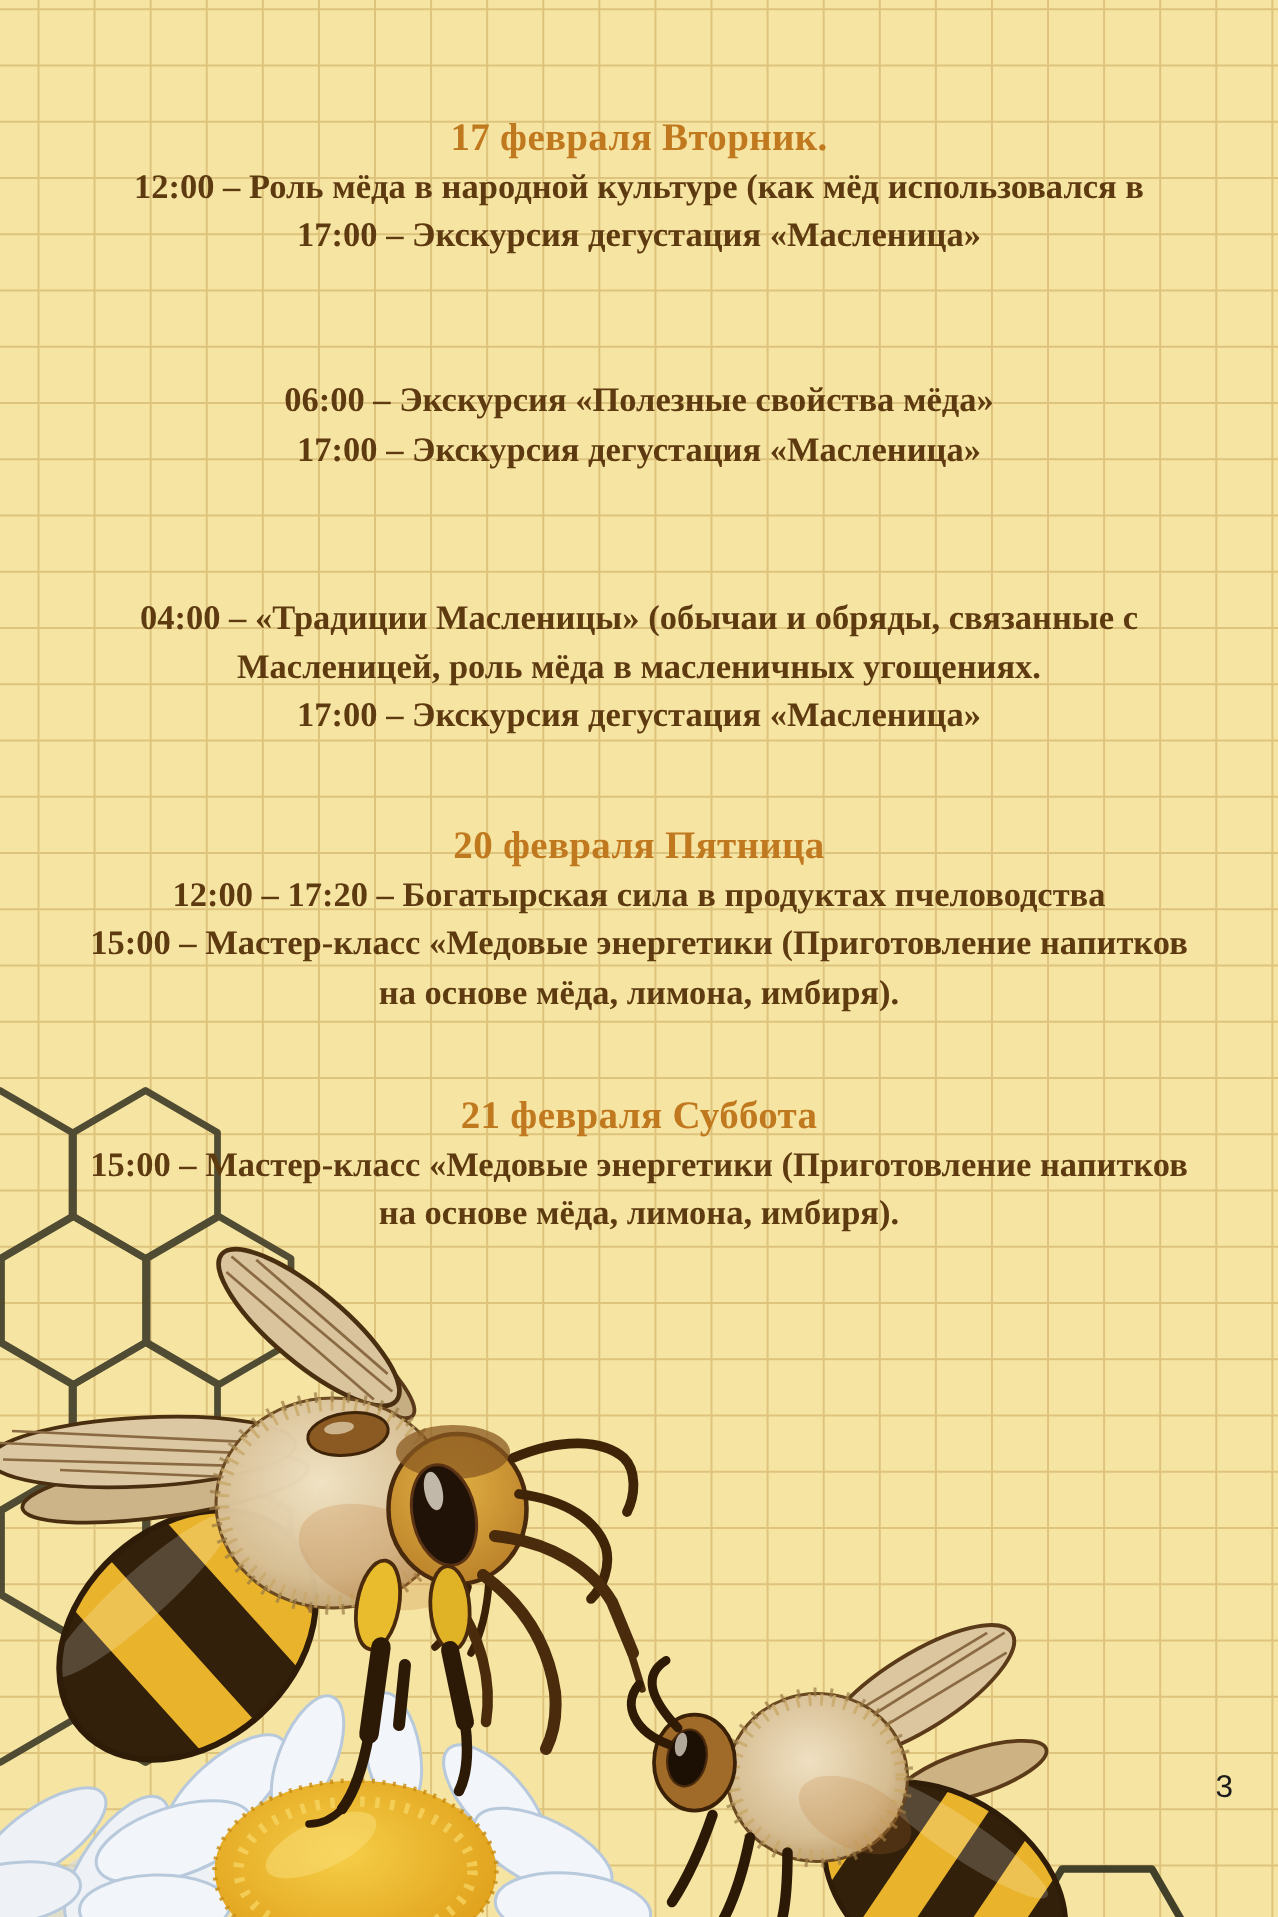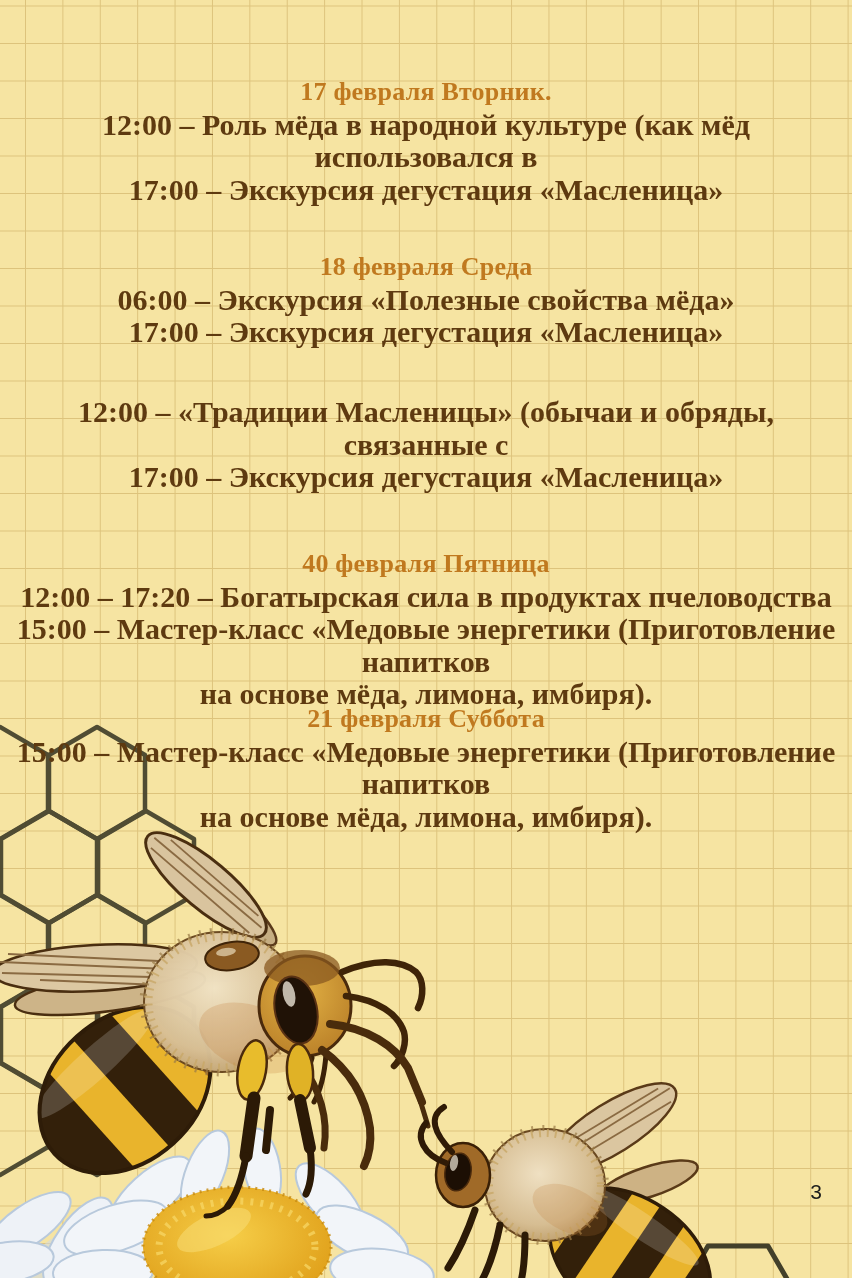--- a/index.html
+++ b/index.html
@@ -23,21 +23,21 @@
     background-size:37.4px 37.5px;
     background-position:25px 5.5px;
     font-family:"Liberation Serif", serif;
   }
   .illus{position:absolute;pointer-events:none;}
   .section{
     position:absolute;left:16px;right:16px;
     text-align:center;font-weight:bold;line-height:32.5px;
   }
   .heading{font-size:26px;color:var(--heading,#c0791f);letter-spacing:.2px;}
-  .line{font-size:30px;color:var(--body-text,#5e3a10);}
+  .line{font-size:23px;color:var(--body-text,#5e3a10);}
   .page-number{
     position:absolute;top:1180px;right:30px;
     font-family:"Liberation Sans", sans-serif;
     font-size:21px;color:var(--page-number,#1b1b1b);
   }
 </style>
 </head>
 <body>
 
 <div class="page">
@@ -244,37 +244,37 @@
     </g>
   </svg>
 
   <div class="section" style="top:76px">
     <div class="heading">17 февраля Вторник.</div>
     <div class="line">12:00 – Роль мёда в народной культуре (как мёд использовался в</div>
     <div class="line">17:00 – Экскурсия дегустация «Масленица»</div>
   </div>
 
   <div class="section" style="top:251px">
-    <div class="heading">18 февраля Среда</div>
     <div class="line">06:00 – Экскурсия «Полезные свойства мёда»</div>
     <div class="line">17:00 – Экскурсия дегустация «Масленица»</div>
   </div>
 
   <div class="section" style="top:396px">
-    <div class="line">12:00 – «Традиции Масленицы» (обычаи и обряды, связанные с</div>
+    <div class="line">04:00 – «Традиции Масленицы» (обычаи и обряды, связанные с</div>
+    <div class="line">Масленицей, роль мёда в масленичных угощениях.</div>
     <div class="line">17:00 – Экскурсия дегустация «Масленица»</div>
   </div>
 
   <div class="section" style="top:548px">
-    <div class="heading">40 февраля Пятница</div>
+    <div class="heading">20 февраля Пятница</div>
     <div class="line">12:00 – 17:20 – Богатырская сила в продуктах пчеловодства</div>
     <div class="line">15:00 – Мастер-класс «Медовые энергетики (Приготовление напитков</div>
     <div class="line">на основе мёда, лимона, имбиря).</div>
   </div>
 
-  <div class="section" style="top:703px">
+  <div class="section" style="top:728px">
     <div class="heading">21 февраля Суббота</div>
     <div class="line">15:00 – Мастер-класс «Медовые энергетики (Приготовление напитков</div>
     <div class="line">на основе мёда, лимона, имбиря).</div>
   </div>
 
   <div class="page-number">3</div>
 </div>
 
 </body></html>

